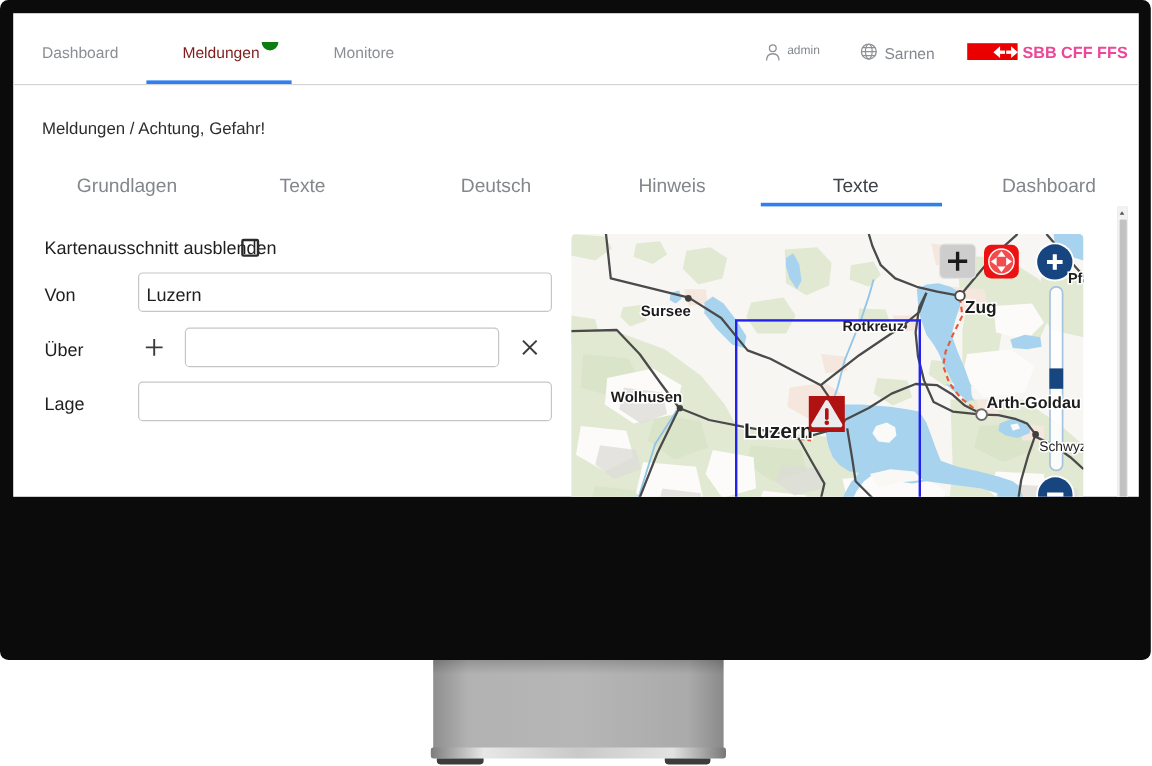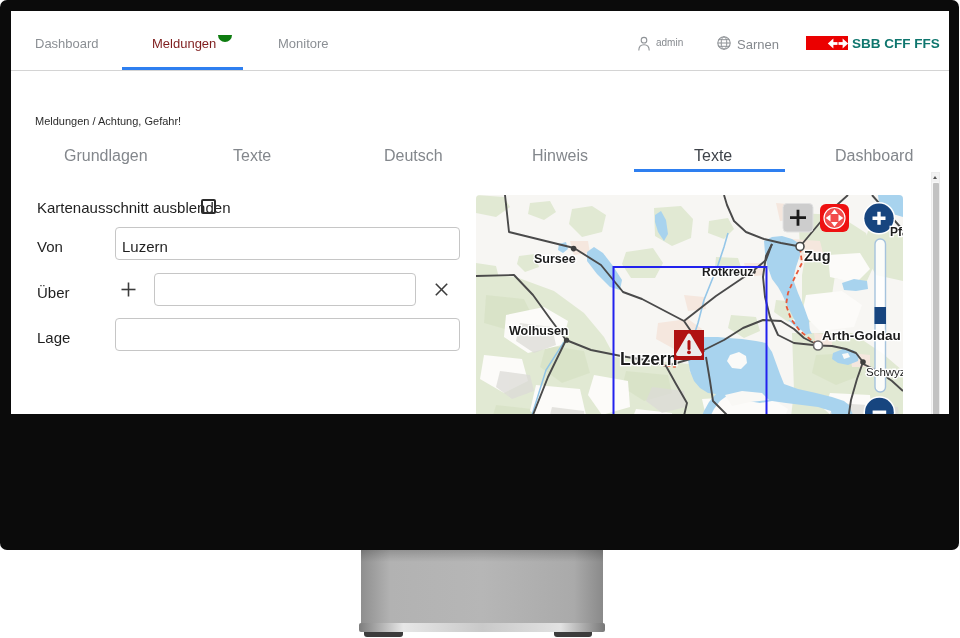--- a/index.html
+++ b/index.html
@@ -45,23 +45,23 @@
   <div class="abs" style="left:726px;top:26px;font-size:13px;color:#85898e">Sarnen</div>
   <div class="abs" style="left:795px;top:25px;width:42px;height:14px;background:#eb0000"></div>
   <svg class="abs" style="left:816px;top:26.5px" width="22" height="11" viewBox="0 0 22 11">
     <g fill="#fff">
       <path d="M6.4,0.6 L0.8,5.5 L6.4,10.4 Z"></path>
       <rect x="5.6" y="4.1" width="4.9" height="2.8"></rect>
       <path d="M15.6,0.6 L21.2,5.5 L15.6,10.4 Z"></path>
       <rect x="11.5" y="4.1" width="4.9" height="2.8"></rect>
     </g>
   </svg>
-  <div class="abs" style="left:841px;top:25px;font-size:13.5px;font-weight:bold;color:#0f766e;white-space:nowrap">SBB CFF FFS</div>
-
-  <div class="abs" style="left:24px;top:104px;font-size:11px;color:#2c2c2c">Meldungen / Achtung, Gefahr!</div>
+  <div class="abs" style="left:841px;top:25px;font-size:13.5px;font-weight:bold;color:#ec4899;white-space:nowrap">SBB CFF FFS</div>
+
+  <div class="abs" style="left:24px;top:88px;font-size:14px;color:#2c2c2c">Meldungen / Achtung, Gefahr!</div>
 
   <div class="abs tabtxt" style="left:53px;top:136px">Grundlagen</div>
   <div class="abs tabtxt" style="left:222px;top:136px">Texte</div>
   <div class="abs tabtxt" style="left:373px;top:136px">Deutsch</div>
   <div class="abs tabtxt" style="left:521px;top:136px">Hinweis</div>
   <div class="abs tabtxt" style="left:683px;top:136px;color:#3e434a">Texte</div>
   <div class="abs tabtxt" style="left:824px;top:136px">Dashboard</div>
   <div class="abs" style="left:623px;top:158px;width:151px;height:2.5px;background:#2e7ff0"></div>
 
   <div class="abs lbl" style="left:26px;top:188px">Kartenausschnitt ausblenden</div>

